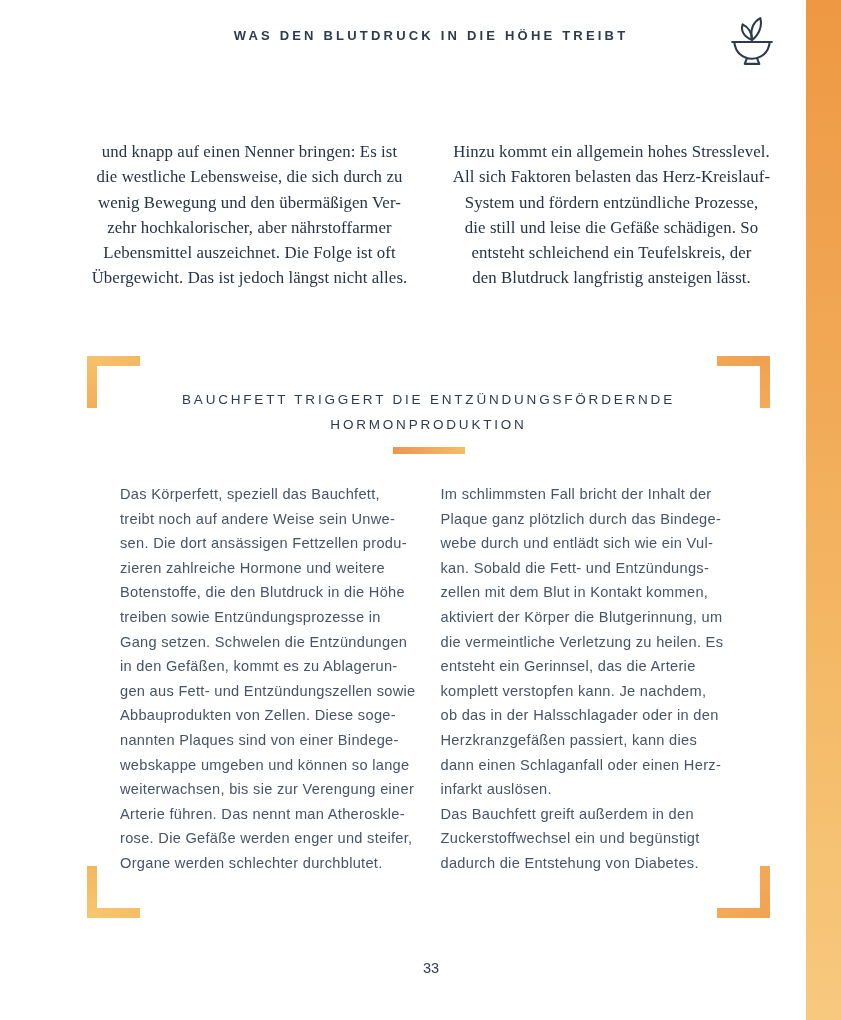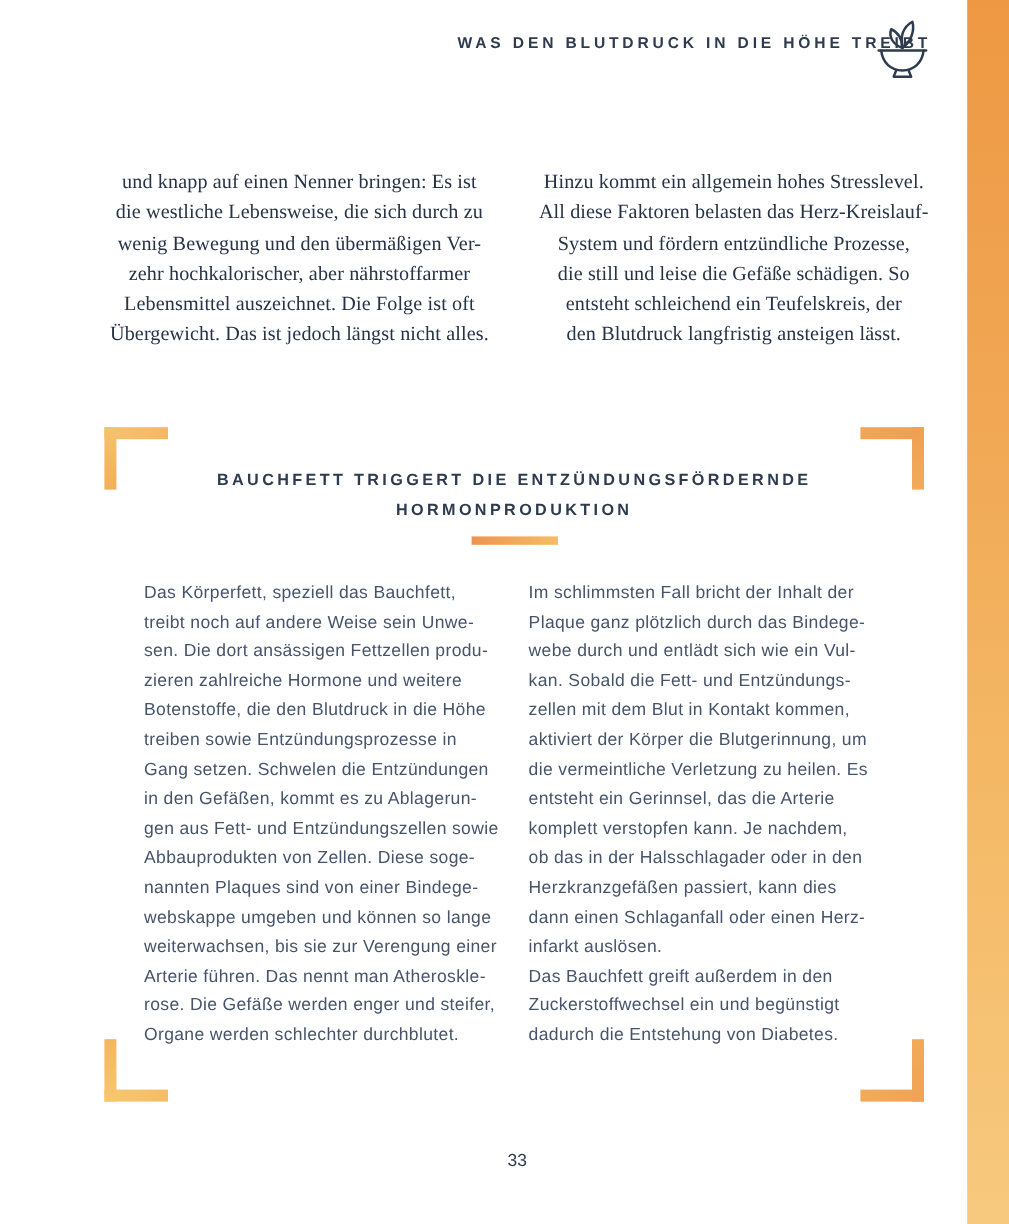--- a/index.html
+++ b/index.html
@@ -12,21 +12,21 @@
     color:#2b3648;
   }
   
   .edge-bar{
     position:absolute;top:0;right:0;width:35px;height:1020px;
     background:linear-gradient(180deg,#ee9843 0%,#f1a855 35%,#f4b966 65%,#f7c97e 100%);
   }
   
   .running-head{
     position:absolute;top:28px;left:86px;width:690px;
-    text-align:right;
+    text-align:center;
   }
   .head-title{
     margin:0;
     font-family:"Liberation Sans", sans-serif;
     font-size:13px;font-weight:700;
     letter-spacing:3.2px;
     color:#2e3b4f;
     white-space:nowrap;
   }
   
@@ -65,21 +65,21 @@
   .corner.bl::before{bottom:0;left:0;background:linear-gradient(90deg,#f7c770,#f5bd65);}
   .corner.bl::after{bottom:0;left:0;background:linear-gradient(0deg,#f7c770,#f4b560);}
   .corner.br{bottom:0;right:0;}
   .corner.br::before{bottom:0;right:0;background:linear-gradient(90deg,#f3ab58,#f0a354);}
   .corner.br::after{bottom:0;right:0;background:linear-gradient(0deg,#f0a354,#f2aa57);}
   .box-title{
     margin:0;
     position:absolute;top:31px;left:0;width:683px;
     text-align:center;
     font-family:"Liberation Sans", sans-serif;
-    font-size:13.5px;font-weight:700;
+    font-size:13.5px;font-weight:400;
     letter-spacing:2.8px;
     line-height:25px;
     color:#2e3b4f;
     white-space:pre-line;
   }
   .title-divider{
     position:absolute;top:91px;left:306px;width:72px;height:7px;
     background:linear-gradient(90deg,#ec9551,#f5bd65);
   }
   .box-cols{
@@ -129,21 +129,21 @@
   </div>
 
   <section class="intro">
     <p>und knapp auf einen Nenner bringen: Es ist
 die westliche Lebensweise, die sich durch zu
 wenig Bewegung und den übermäßigen Ver-
 zehr hochkalorischer, aber nährstoffarmer
 Lebensmittel auszeichnet. Die Folge ist oft
 Übergewicht. Das ist jedoch längst nicht alles.</p>
     <p>Hinzu kommt ein allgemein hohes Stresslevel.
-All diese Faktoren belasten das Herz-Kreislauf-
+All sich Faktoren belasten das Herz-Kreislauf-
 System und fördern entzündliche Prozesse,
 die still und leise die Gefäße schädigen. So
 entsteht schleichend ein Teufelskreis, der
 den Blutdruck langfristig ansteigen lässt.</p>
   </section>
 
   <section class="feature-box">
     <span class="corner tl"></span>
     <span class="corner tr"></span>
     <span class="corner bl"></span>

